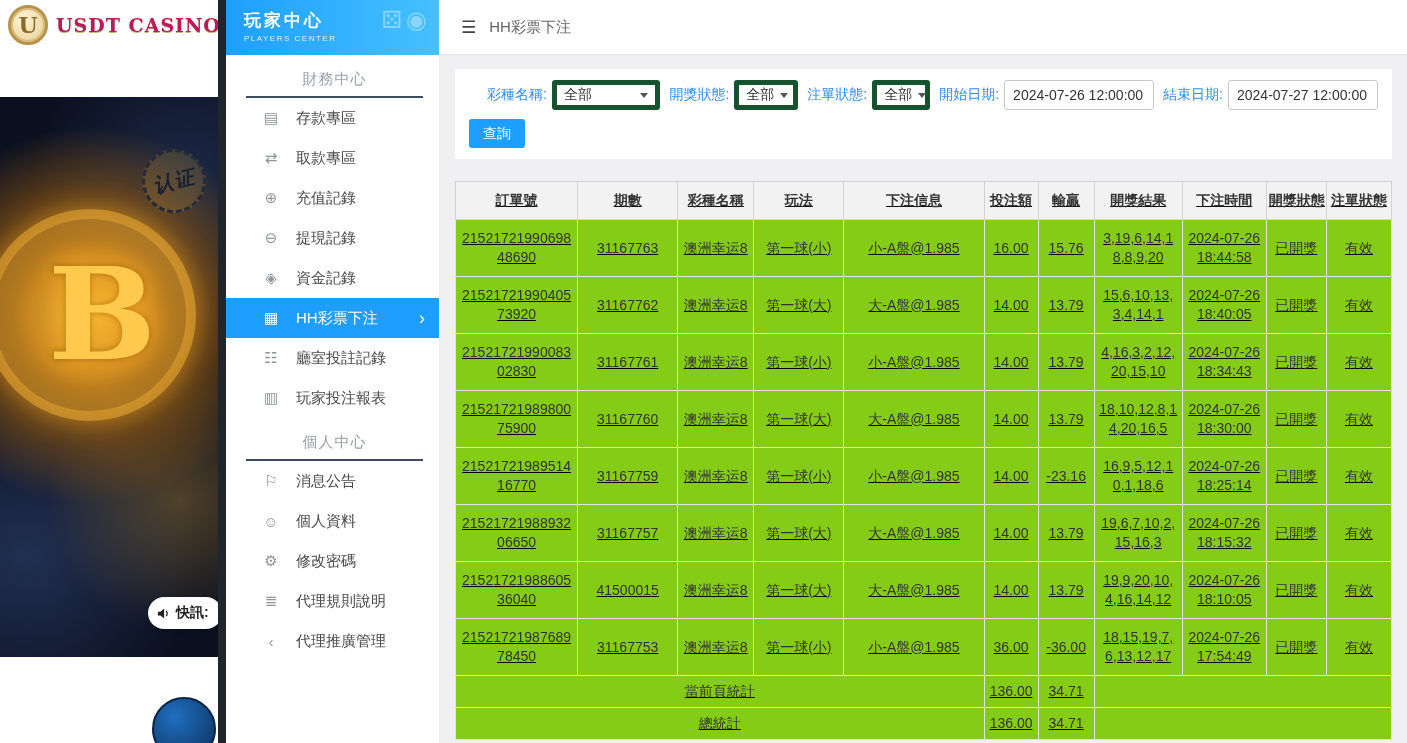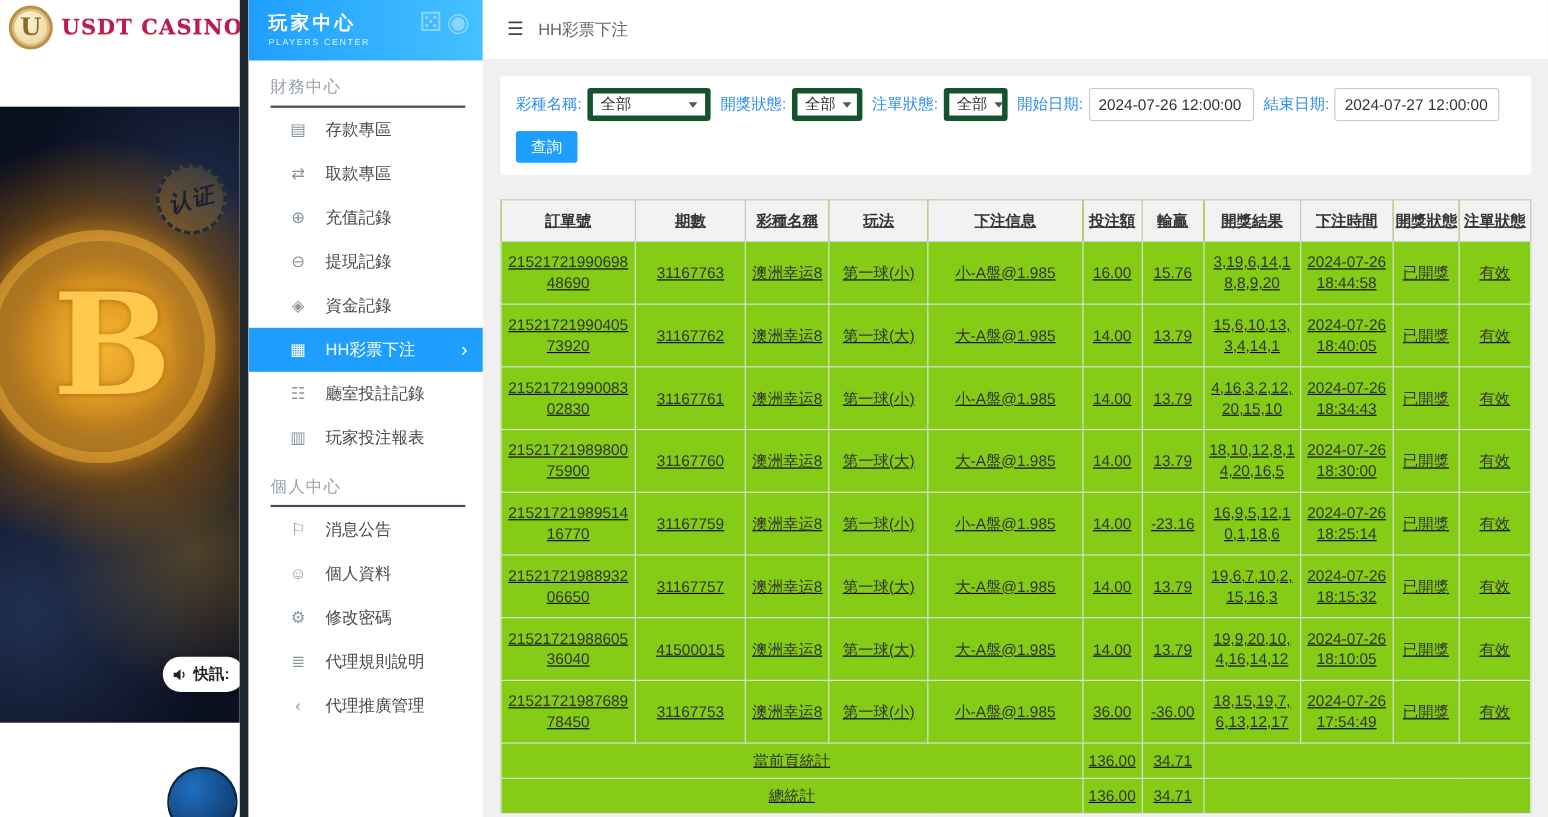--- a/index.html
+++ b/index.html
@@ -24,38 +24,38 @@
   .bottom-circle { position:absolute; left:152px; top:697px; width:64px; height:64px; border-radius:50%; background:radial-gradient(circle at 35% 30%, #1f6fc0, #0b2e57); border:2px solid #0a2444; cursor:pointer; }
 
   .divider { position:absolute; left:218px; top:0; width:8px; height:743px; background:#20262e; }
 
   
   .sidebar { position:absolute; left:226px; top:0; width:213px; height:743px; background:#fff; overflow:hidden; }
   .sidebar-header { height:55px; background:linear-gradient(90deg,#1e9fff,#45c1ff); color:#fff; padding:9px 0 0 18px; position:relative; overflow:hidden; }
   .sh-title { font-size:17px; font-weight:bold; letter-spacing:3px; }
   .sh-sub { font-size:8px; letter-spacing:1.5px; opacity:.85; margin-top:2px; }
   .sh-deco { position:absolute; right:8px; top:6px; font-size:24px; color:rgba(255,255,255,.38); letter-spacing:4px; }
-  .nav-section-title { margin:15px 16px 0 20px; padding-bottom:7px; color:#99a0a8; font-size:15px; border-bottom:2px solid #3d4d5d; letter-spacing:1px; }
+  .nav-section-title { margin:15px 16px 0 20px; padding-bottom:7px; color:#99a0a8; font-size:15px; border-bottom:2px solid #3d4d5d; letter-spacing:1px;text-align:center; }
   .nav-item { height:40px; display:flex; align-items:center; gap:16px; padding-left:36px; font-size:15px; color:#4a4a4a; cursor:pointer; position:relative; }
   .nav-item .ico { width:18px; text-align:center; color:#8a959e; font-size:15px; }
   .nav-item.active { background:#1e9fff; color:#fff; }
   .nav-item.active .ico { color:#fff; }
   .nav-item .chev { position:absolute; right:14px; font-size:18px; color:#fff; }
 
   
   .main { position:absolute; left:439px; top:0; right:0; height:743px; background:#f0f0f2; }
   .topbar { height:55px; background:#fff; border-bottom:1px solid #e7e7e7; display:flex; align-items:center; gap:13px; padding-left:22px; }
   .hamburger { font-size:17px; color:#444; cursor:pointer; }
   .topbar-title { font-size:15px; color:#666; }
   .content { padding:14px 15px 0 16px; }
 
   .filter-card { background:#fff; padding:11px 14px 11px; }
   .filter-row { display:flex; align-items:center; gap:5px; font-size:14px; white-space:nowrap; }
   .f-label { color:#2d8cf0; margin-left:4px; }
-  .f-label:first-child { margin-left:0; }
+  .f-label:first-child { margin-left:18px; }
   .select { height:30px; border:5px solid #14532d; border-radius:3px; background:#fff; display:inline-flex; align-items:center; justify-content:space-between; padding:0 7px; color:#333; cursor:pointer; }
   .sel-lottery { width:112px; } .sel-draw { width:64px; } .sel-order { width:58px; }
   .caret { width:0; height:0; border-left:4px solid transparent; border-right:4px solid transparent; border-top:5px solid #555; margin-left:6px; }
   .date-input { height:30px; width:150px; border:1px solid #c9c9c9; border-radius:3px; padding:12px 8px; font-size:14px; color:#333; font-family:inherit; }
   .query-btn { margin-top:9px; height:29px; padding:0 14px; background:#1e9fff; border:none; border-radius:3px; color:#fff; font-size:14px; cursor:pointer; font-family:inherit; }
 
   .table-card { background:#84cc16; margin-top:22px;text-decoration:underline; }
   table { width:100%; border-collapse:collapse; table-layout:fixed; font-size:14px; color:#333; text-align:center; }
   th { background:#f2f2f2; border:1px solid #d2d2d2; height:38px; font-weight:bold; padding:0 2px; white-space:nowrap; overflow:hidden; }
   td { border:1px solid #e3e3e3; padding:9px 4px; line-height:19px; word-break:break-word; }

